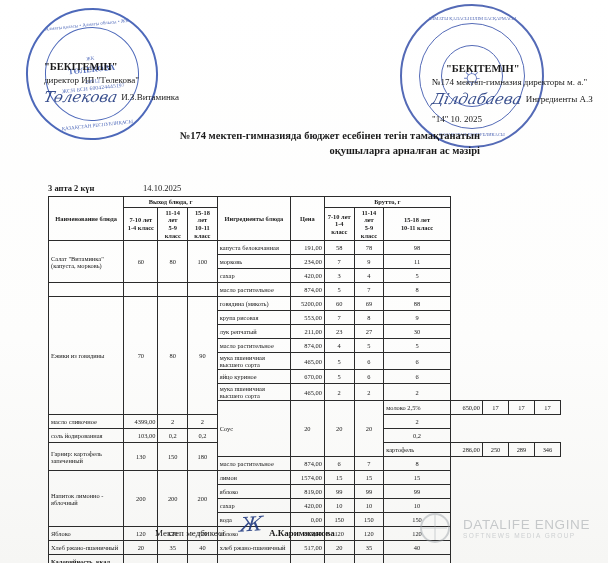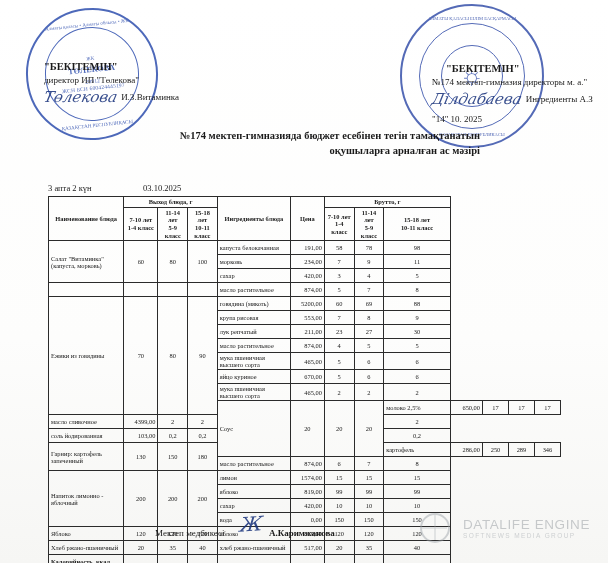--- a/index.html
+++ b/index.html
@@ -88,21 +88,21 @@
   .datel{margin-top:3px;font-size:9px;}
 
   
   .doc-title{
     position:absolute;left:150px;top:128px;width:330px;
     text-align:right;font-weight:bold;font-size:10.5px;line-height:1.45;
   }
 
   
   .meta{
-    position:absolute;top:183px;font-size:8.5px;font-weight:normal;
+    position:absolute;top:183px;font-size:8.5px;font-weight:bold;
   }
   .meta.day{left:48px;}
   .meta.date{left:143px;font-weight:normal;}
 
   
   .tbl-wrap{position:absolute;left:48px;top:196px;width:513px;}
   table{border-collapse:collapse;width:513px;font-size:6.4px;}
   th,td{
     border:.8px solid #2b2b2b;
     padding:1px 2px;
@@ -192,21 +192,21 @@
     <div class="sigline">
       <span class="sig">Ділдабаева</span>
       <span>Ингредиенты А.З</span>
     </div>
     <div class="datel">"14" 10. 2025</div>
   </div>
 
   <div class="doc-title">№174 мектеп-гимназияда бюджет есебінен тегін тамақтанатын оқушыларға арналған ас мәзірі</div>
 
   <div class="meta day">3  апта 2 күн</div>
-  <div class="meta date">03.10.2025</div>
+  <div class="meta date">14.10.2025</div>
 
   <div class="tbl-wrap">
     <table>
       <thead>
         <tr>
           <th class="nm" rowspan="2">Наименование блюда</th>
           <th colspan="3">Выход блюда, г</th>
           <th class="ing" rowspan="2">Ингредиенты блюда</th>
           <th class="price" rowspan="2">Цена</th>
           <th colspan="3">Брутто, г</th>

